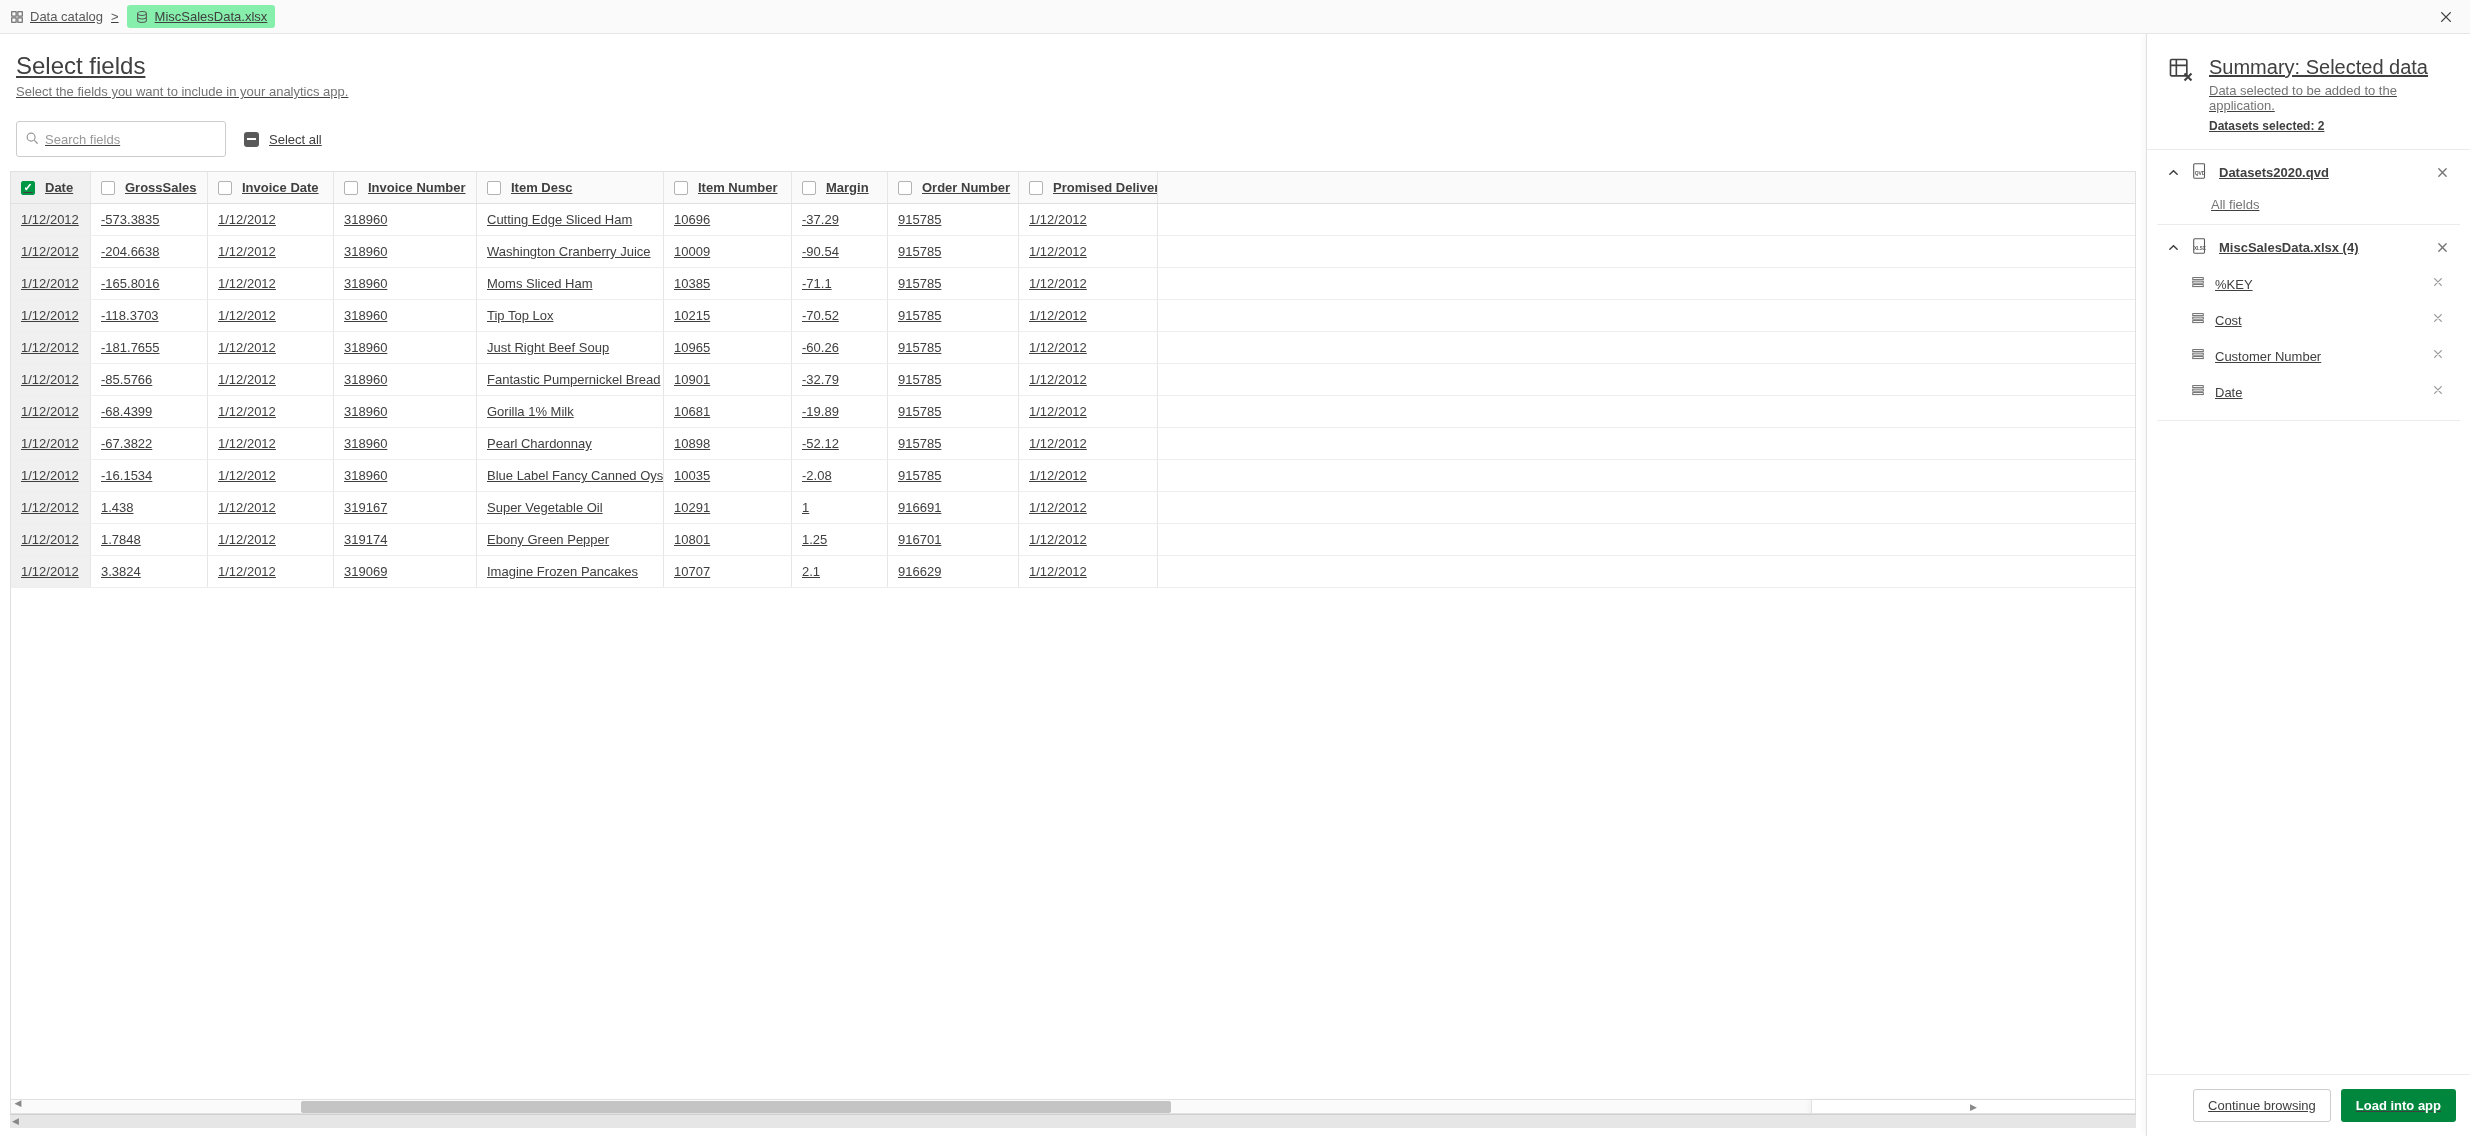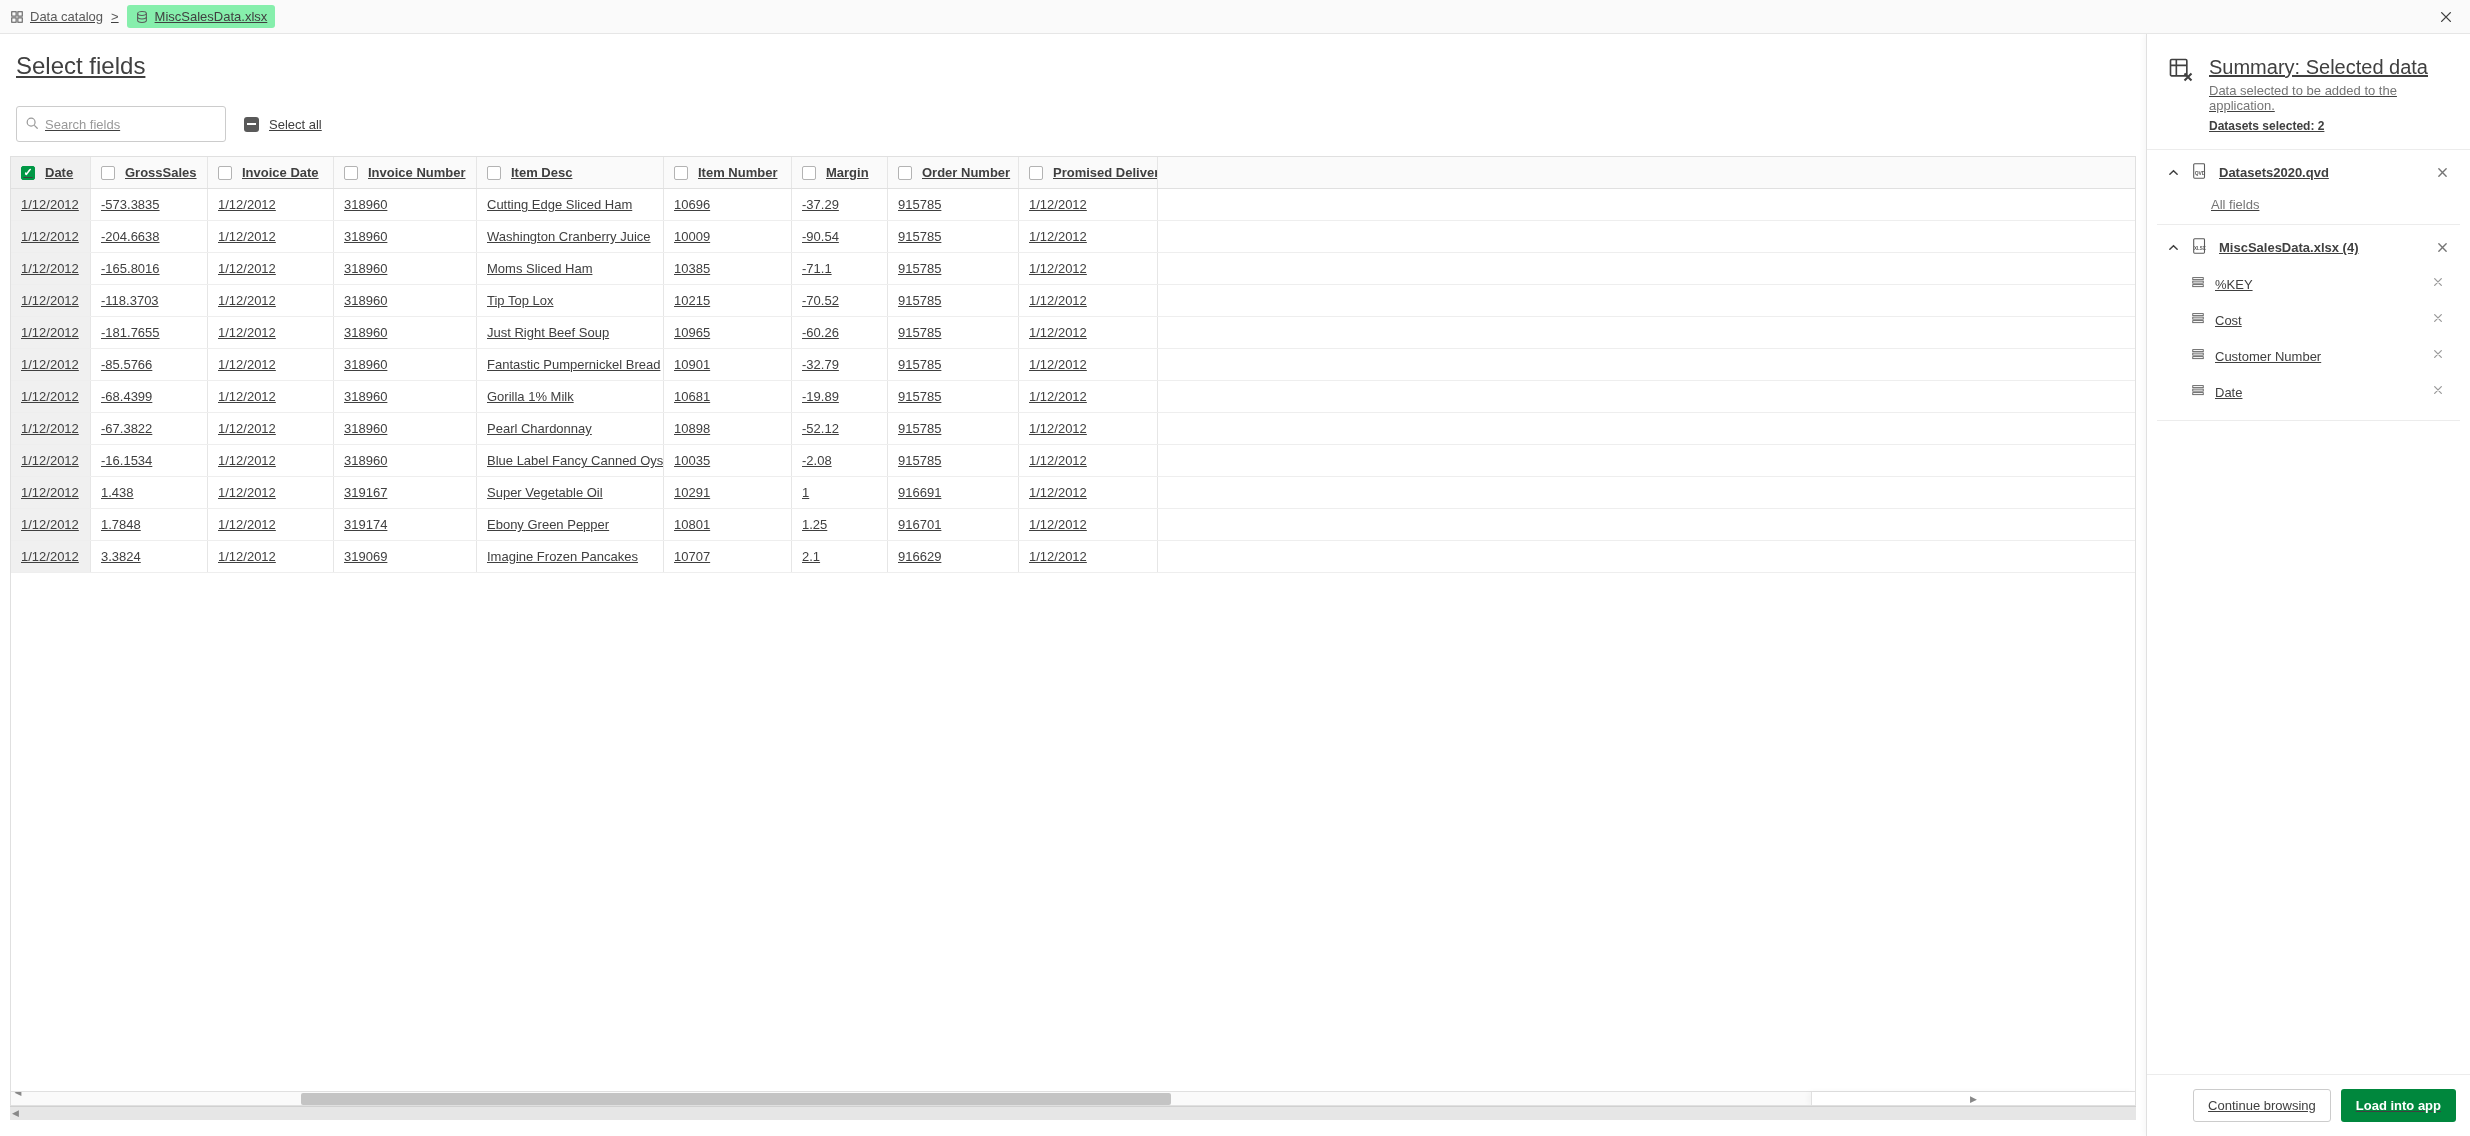--- a/index.html
+++ b/index.html
@@ -5,21 +5,21 @@
   * { box-sizing: border-box; margin: 0; padding: 0; }
   html, body { height: 100%; font-family: -apple-system, BlinkMacSystemFont, "Segoe UI", Arial, sans-serif; color: #404040; background: #fff; font-size: 13px; }
   .app { display: flex; flex-direction: column; height: 100vh; text-decoration: underline; }
   .topbar { display: flex; align-items: center; padding: 4px 10px; border-bottom: 1px solid #e6e6e6; background: #fafafa; height: 34px; }
   .crumb-icon { width: 14px; height: 14px; margin-right: 6px; display:inline-flex; align-items:center; justify-content:center; }
   .crumb-root, .crumb-sep { color: #595959; font-size: 13px; margin-right: 8px; }
   .crumb-current { display:inline-flex; align-items:center; background: #86efac; border-radius: 3px; padding: 4px 8px; font-size: 13px; color:#404040;}
   .crumb-current svg { margin-right:6px; }
   .close-x { margin-left: auto; width:28px; height:28px; display:flex; align-items:center; justify-content:center; cursor:pointer; font-size:18px; color:#404040;}
   .main { flex: 1; display: flex; overflow: hidden; }
-  .left { flex: 1; display:flex; flex-direction:column; overflow:hidden; padding: 0 0 16px 0;}
+  .left { flex: 1; display:flex; flex-direction:column; overflow:hidden; padding: 0 0 8px 0;}
   .header-area { padding: 18px 12px 10px 16px; }
   .page-title { font-size: 24px; font-weight:400; color:#404040; margin-bottom:4px;}
   .page-sub { color:#757575; font-size:13px; }
   .controls-row { padding: 12px 16px 14px 16px; display:flex; align-items:center; gap:18px;}
   .search-wrap { display:flex; align-items:center; border:1px solid #ccc; border-radius:3px; height:36px; width:210px; padding:0 8px; }
   .search-wrap svg { flex-shrink:0; }
   .search-input { border:none; outline:none; font-size:13px; margin-left:6px; width:100%; background:transparent; color:#404040;}
   .search-input::placeholder{color:#999;}
   .select-all { display:flex; align-items:center; gap:10px; cursor:pointer; color:#404040;}
   .indet-box { width:15px; height:15px; border-radius:3px; background:#595959; display:flex; align-items:center; justify-content:center; }
@@ -94,20 +94,21 @@
     <div class="close-x">
       <svg viewBox="0 0 16 16" width="14" height="14">
           <path d="M3 3l10 10M13 3L3 13" stroke="#404040" stroke-width="1.6" stroke-linecap="round"></path>
         </svg>
     </div>
   </div>
   <div class="main">
     <div class="left">
       <div class="header-area">
         <div class="page-title">Select fields</div>
+        <div class="page-sub">Select the fields you want to include in your analytics app.</div>
       </div>
       <div class="controls-row">
         <div class="search-wrap">
           <span>
             <svg viewBox="0 0 16 16" width="14" height="14">
                 <circle cx="7" cy="7" r="4.5" fill="none" stroke="#999" stroke-width="1.4"></circle>
                 <path d="M11 11l3 3" stroke="#999" stroke-width="1.4" stroke-linecap="round"></path>
               </svg>
           </span>
           <input class="search-input" placeholder="Search fields" style="">

